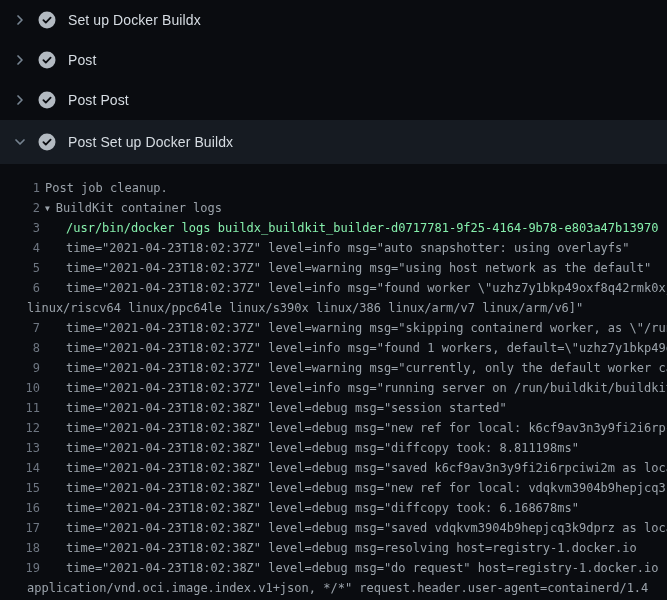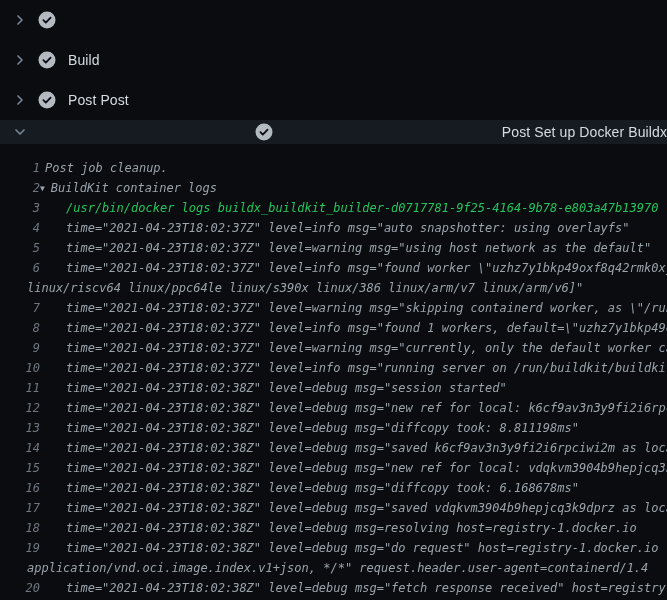--- a/index.html
+++ b/index.html
@@ -8,74 +8,75 @@
     background:#0a0c10;
     font-family:"Liberation Sans", sans-serif;
     position:relative;
   }
   
   .steps{width:667px;}
   .step{
     height:40px;display:flex;align-items:center;
     padding-left:8px;cursor:pointer;box-sizing:border-box;
   }
-  .step.expanded{height:24px;background:#161b22;justify-content:space-between;}
+  .step.expanded{height:44px;background:#161b22;}
   .chev{width:16px;height:16px;display:flex;align-items:center;justify-content:center;margin-left:4px;flex:0 0 auto;}
   .checkwrap{margin-left:10px;width:18px;height:18px;flex:0 0 auto;}
   .step-label{
     margin-left:12px;color:#d6dce2;font-size:14px;letter-spacing:.1px;
   }
   
   .log{
     font-family:"DejaVu Sans Mono","Liberation Mono",monospace;
     font-size:12px;line-height:20px;
     padding-top:14px;white-space:pre;color:#9ba3ab;
   }
-  .lrow{height:20px;white-space:pre;font-style:italic;}
+  .lrow{height:20px;white-space:pre;}
   .num{
     display:inline-block;width:40px;text-align:right;
     color:#6e7681;cursor:pointer;vertical-align:top;
   }
   .txt{display:inline-block;vertical-align:top;}
   .kind-base .txt{margin-left:5px;}
-  .kind-group .txt{}
+  .kind-group .txt{margin-left:5px;}
   .kind-out .txt,.kind-cmd .txt{margin-left:26px;}
-  .kind-cmd .txt{color:#22c55e;}
+  .kind-cmd .txt{color:#86efac;}
   .kind-wrap .txt{margin-left:27px;}
   .toggle{
     display:inline-block;font-size:8px;color:#9ba3ab;
     margin-right:6px;transform:translateY(-1px);cursor:pointer;
   }
 </style>
 </head>
 <body>
 
 <div class="steps">
     <div class="step">
       <span class="chev">
         <svg width="16" height="16" viewBox="0 0 16 16">
           <path d="M6 4l4 4-4 4" fill="none" stroke="#768390" stroke-width="1.7" stroke-linecap="round" stroke-linejoin="round"></path>
         </svg>
       </span>
       <span class="checkwrap"><svg width="18" height="18" viewBox="0 0 18 18">
           <circle cx="9" cy="9" r="8.5" fill="#b3bac1"></circle>
           <path d="M5.4 9.2l2.4 2.4 4.8-5" fill="none" stroke="#0a0c10" stroke-width="1.8" stroke-linecap="round" stroke-linejoin="round"></path>
         </svg></span>
+      <span class="step-label">Set up Docker Buildx</span>
     </div>
     <div class="step">
       <span class="chev">
         <svg width="16" height="16" viewBox="0 0 16 16">
           <path d="M6 4l4 4-4 4" fill="none" stroke="#768390" stroke-width="1.7" stroke-linecap="round" stroke-linejoin="round"></path>
         </svg>
       </span>
       <span class="checkwrap"><svg width="18" height="18" viewBox="0 0 18 18">
           <circle cx="9" cy="9" r="8.5" fill="#b3bac1"></circle>
           <path d="M5.4 9.2l2.4 2.4 4.8-5" fill="none" stroke="#0a0c10" stroke-width="1.8" stroke-linecap="round" stroke-linejoin="round"></path>
         </svg></span>
-      <span class="step-label">Build</span>
+      <span class="step-label">Post</span>
     </div>
     <div class="step">
       <span class="chev">
         <svg width="16" height="16" viewBox="0 0 16 16">
           <path d="M6 4l4 4-4 4" fill="none" stroke="#768390" stroke-width="1.7" stroke-linecap="round" stroke-linejoin="round"></path>
         </svg>
       </span>
       <span class="checkwrap"><svg width="18" height="18" viewBox="0 0 18 18">
           <circle cx="9" cy="9" r="8.5" fill="#b3bac1"></circle>
           <path d="M5.4 9.2l2.4 2.4 4.8-5" fill="none" stroke="#0a0c10" stroke-width="1.8" stroke-linecap="round" stroke-linejoin="round"></path>

